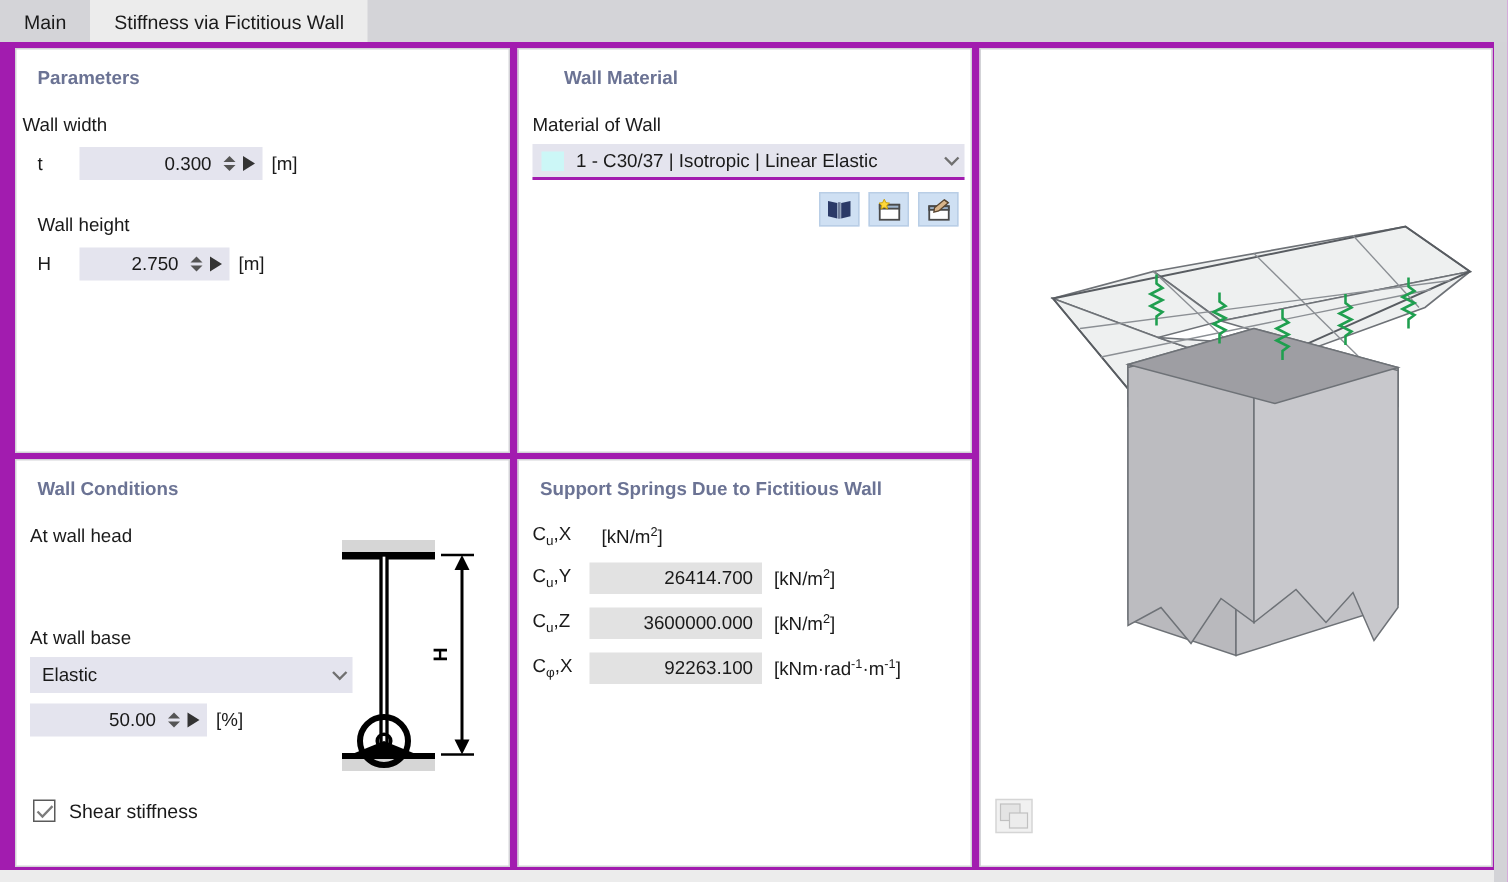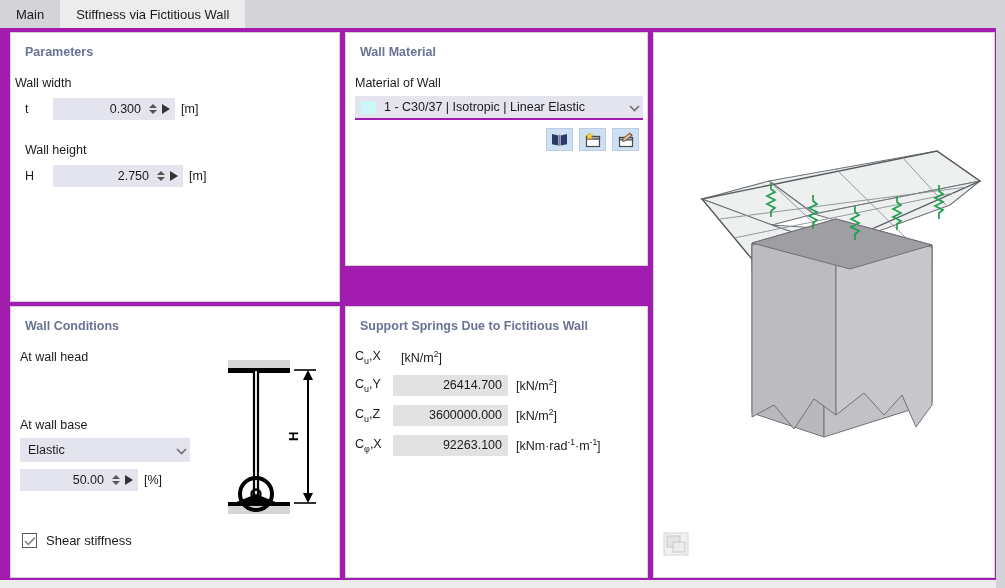--- a/index.html
+++ b/index.html
@@ -43,21 +43,21 @@
     box-sizing: border-box;
   }
   .panel-title {
     font-size: 12.5px;
     font-weight: bold;
     color: #6b7394;
     margin: 12px 0 0 14px;
   }
 
   #panel-parameters { left: 10px; top: 32px; width: 330px; height: 270px; }
-  #panel-material   { left: 345px; top: 32px; width: 303px; height: 234px; }
+  #panel-material   { left: 345px; top: 32px; width: 303px; height: 270px; padding-left: 16px; }
   #panel-view       { left: 653px; top: 32px; width: 342px; height: 546px; }
   #panel-conditions { left: 10px; top: 306px; width: 330px; height: 272px; }
   #panel-springs    { left: 345px; top: 306px; width: 303px; height: 272px; }
 
   
   .field-label {
     font-size: 12.5px; color: #1a1a1a;
   }
   .row { display: flex; align-items: center; }
 
@@ -231,21 +231,21 @@
         </div>
         <div class="spin-play"></div>
       </div>
       <div class="unit">[m]</div>
     </div>
 
     <div style="position:absolute; left:14px; top:110px;" class="field-label">Wall height</div>
 
     <div class="row" style="position:absolute; left:14px; top:132px;">
       <div class="field-label" style="width:28px;">H</div>
-      <div class="spin-wrap" style="width:130px;">
+      <div class="spin-wrap" style="width:100px;">
         <div class="spin-value">2.750</div>
         <div class="spin-arrows">
           <span class="up"></span>
           <span class="down"></span>
         </div>
         <div class="spin-play"></div>
       </div>
       <div class="unit">[m]</div>
     </div>
   </div>
@@ -290,21 +290,21 @@
       </div>
     </div>
   </div>
 
   <div class="panel" id="panel-conditions">
     <div class="panel-title">Wall Conditions</div>
 
     <div style="position:absolute; left:9px; top:43px;" class="field-label">At wall head</div>
 
     <div style="position:absolute; left:9px; top:111px;" class="field-label">At wall base</div>
-    <div class="combo" style="position:absolute; left:9px; top:131px; width:170px;">
+    <div class="combo" style="position:absolute; left:9px; top:131px; width:215px;">
       <div class="combo-text">Elastic</div>
       <div class="chevron">
         <svg width="11" height="7" viewBox="0 0 11 7">
             <path d="M1 1 L5.5 5.5 L10 1" stroke="#707070" stroke-width="1.6" fill="none"></path>
           </svg>
       </div>
     </div>
 
     <div class="row" style="position:absolute; left:9px; top:162px;border-radius:10px;">
       <div class="spin-wrap" style="width:118px;">

